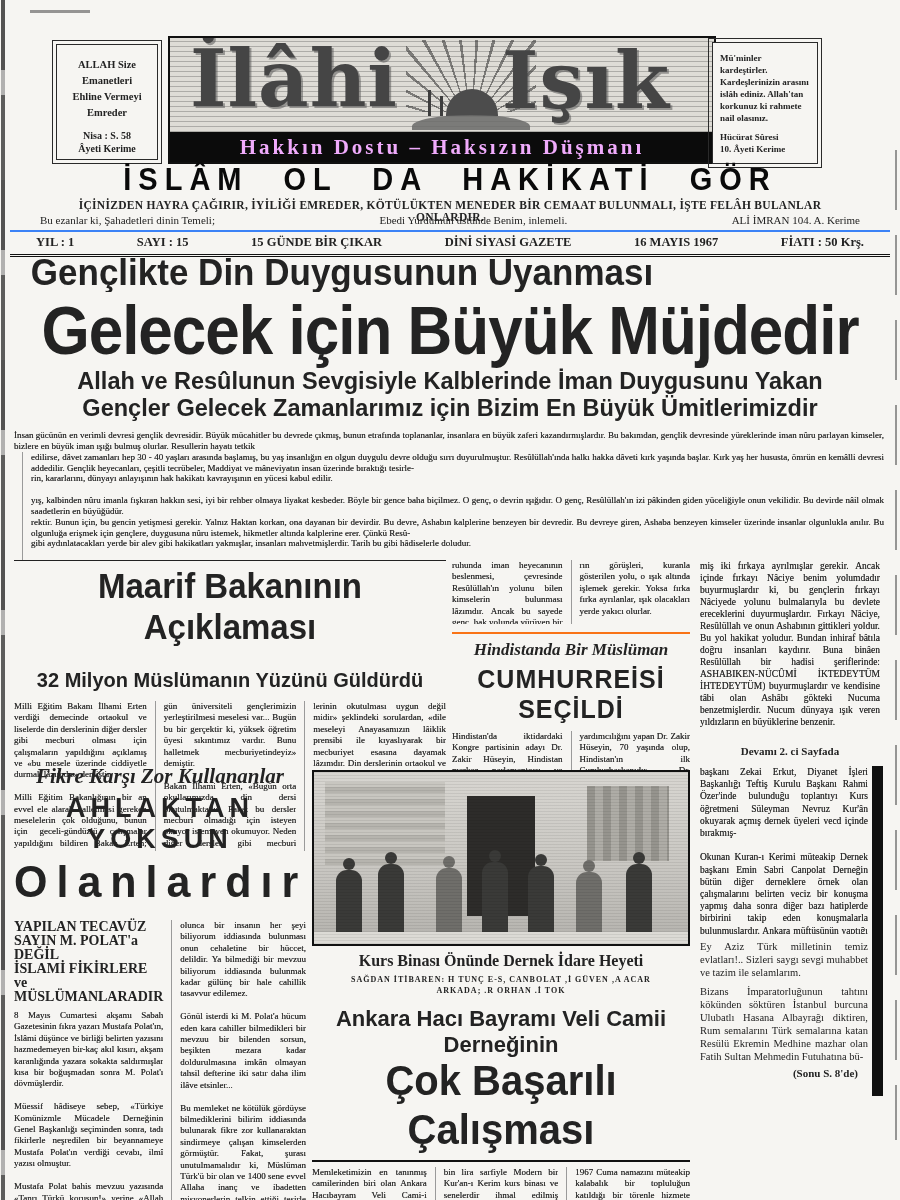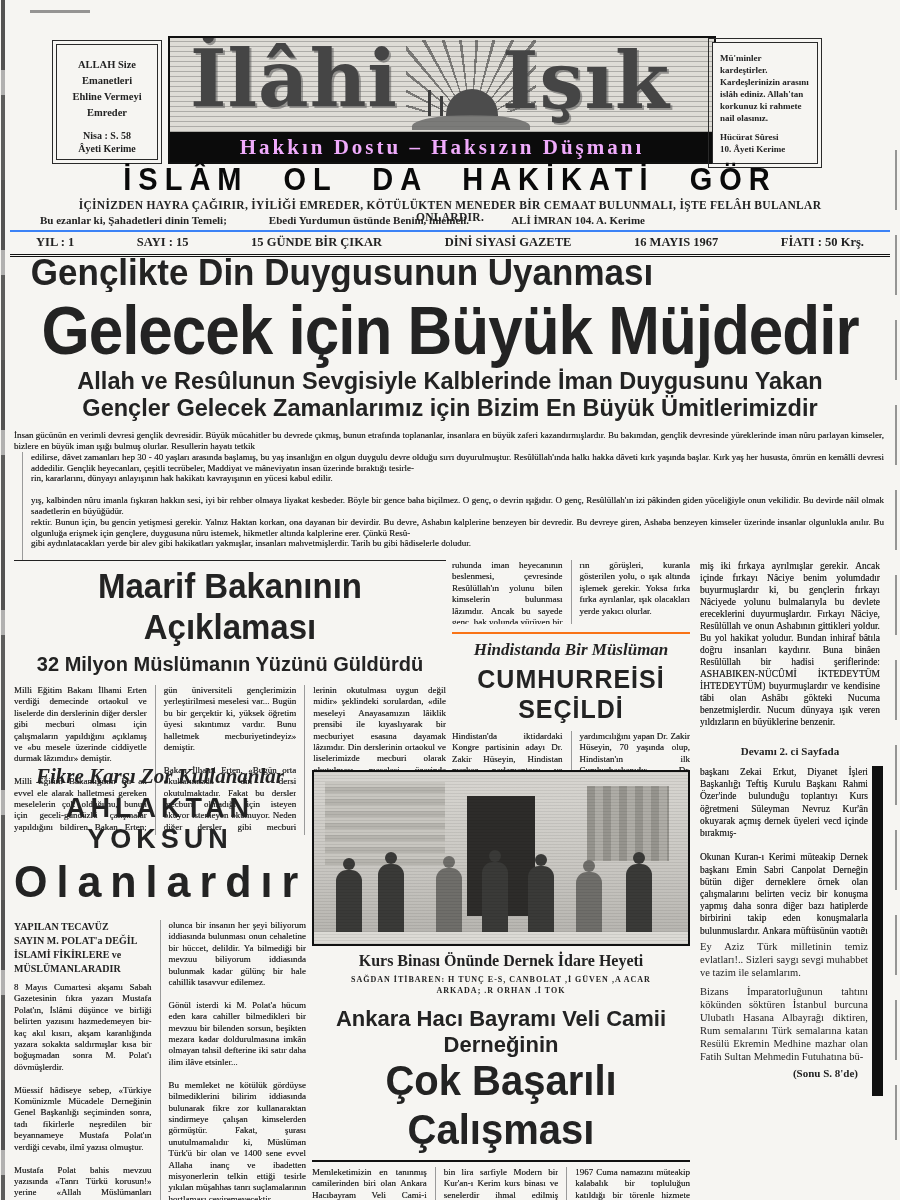--- a/index.html
+++ b/index.html
@@ -41,22 +41,22 @@
   .minaret{position:absolute;bottom:14px;width:3px;height:26px;background:#3d3d3d;}
   .mast-band{height:30px;background:#0b0b0b;color:#f0abfc;text-align:center;
      font-weight:bold;font-size:21px;line-height:30px;letter-spacing:3px;}
 
   
   .banner{position:absolute;left:0;top:164px;width:100%;text-align:center;
      font-family:"Liberation Sans",sans-serif;font-weight:900;font-size:29px;letter-spacing:7px;
      word-spacing:20px;color:#0a0a0a;transform:scaleY(1.05);}
   .motto1{position:absolute;left:60px;right:60px;top:199px;text-align:center;font-weight:bold;
      font-size:11.5px;letter-spacing:.3px;}
-  .motto2{position:absolute;left:40px;right:40px;top:214px;display:flex;
-     font-weight:bold;font-size:11px;gap:42px;}
+  .motto2{position:absolute;left:40px;right:40px;top:214px;display:flex;justify-content:space-between;
+     font-weight:normal;font-size:11px;gap:42px;}
   .infobar{position:absolute;left:10px;right:10px;top:230px;border-top:2px solid #3b82f6;
      border-bottom:3px double #111;display:flex;justify-content:space-between;
      padding:3px 26px 4px 26px;font-weight:bold;font-size:12.5px;}
 
   
   .kicker{position:absolute;left:0;top:252px;width:76%;text-align:center;
      font-family:"Liberation Sans",sans-serif;font-weight:900;font-size:35px;transform:scaleY(1.05);}
   .headline{position:absolute;left:0;top:290px;width:100%;text-align:center;
      font-family:"Liberation Sans",sans-serif;font-weight:900;font-size:62px;letter-spacing:-1px;
      transform:scaleY(1.12);transform-origin:top;}
@@ -71,21 +71,21 @@
 
   .leadcols{position:absolute;left:14px;right:16px;top:430px;height:130px;display:flex;flex-direction:column;}
   .leadcols .bodytxt{flex:1;}
   .leadcols .bodytxt + .bodytxt{border-left:1px solid #9a9a9a;margin-left:8px;padding-left:8px;}
 
   
   .maarif{position:absolute;left:14px;top:560px;width:432px;border-top:1px solid #222;padding-top:8px;}
   .maarif-title{text-align:center;font-family:"Liberation Sans",sans-serif;font-weight:900;
      font-size:33px;transform:scaleY(1.08);}
   .maarif-sub{text-align:center;font-family:"Liberation Sans",sans-serif;font-weight:900;
-     font-size:20px;margin-top:8px;}
+     font-size:20px;margin-top:24px;}
   .maarif-cols{display:flex;margin-top:9px;height:150px;}
   .maarif-cols .bodytxt{flex:1;}
   .maarif-cols .bodytxt + .bodytxt{border-left:1px solid #9a9a9a;margin-left:8px;padding-left:8px;}
 
   
   .midcont{position:absolute;left:452px;top:560px;width:238px;height:64px;display:flex;}
   .midcont .bodytxt{flex:1;}
   .midcont .bodytxt + .bodytxt{border-left:1px solid #9a9a9a;margin-left:8px;padding-left:8px;}
 
   
@@ -106,21 +106,21 @@
   
   .ahlak{position:absolute;left:14px;top:764px;width:292px;}
   .ahlak-kicker{text-align:center;font-weight:bold;font-style:italic;font-size:21px;}
   .ahlak-t1{text-align:center;font-family:"Liberation Sans",sans-serif;font-weight:900;
      font-size:27px;letter-spacing:5px;margin-top:4px;}
   .ahlak-t2{text-align:center;font-family:"Liberation Sans",sans-serif;font-weight:900;
      font-size:43px;letter-spacing:9px;margin-top:2px;transform:scaleY(1.05);}
   .ahlak-cols{display:flex;margin-top:14px;height:300px;}
   .ahlak-cols .colbox{flex:1;}
   .ahlak-cols .colbox + .colbox{border-left:1px solid #9a9a9a;margin-left:8px;padding-left:8px;}
-  .ahlak-sub{font-weight:bold;font-size:10px;line-height:14px;margin-bottom:6px;white-space:pre-line;}
+  .ahlak-sub{font-weight:bold;font-size:14px;line-height:14px;margin-bottom:6px;white-space:pre-line;}
 
   
   .photowrap{position:absolute;left:312px;top:770px;width:378px;}
   .photo{position:relative;height:176px;border:2px solid #111;overflow:hidden;
      background:linear-gradient(180deg,#d8d6d1 0%,#c9c7c2 55%,#b4b2ad 100%);}
   .photo .noise{position:absolute;inset:0;background:
      repeating-linear-gradient(0deg,rgba(0,0,0,.07) 0 1px,transparent 1px 3px);}
   .ph-door{position:absolute;left:41%;top:14%;width:18%;height:70%;background:#2d2c2a;}
   .ph-win{position:absolute;right:5%;top:8%;width:22%;height:44%;
      background:repeating-linear-gradient(90deg,#96948e 0 8px,#aeaca6 8px 16px);}

